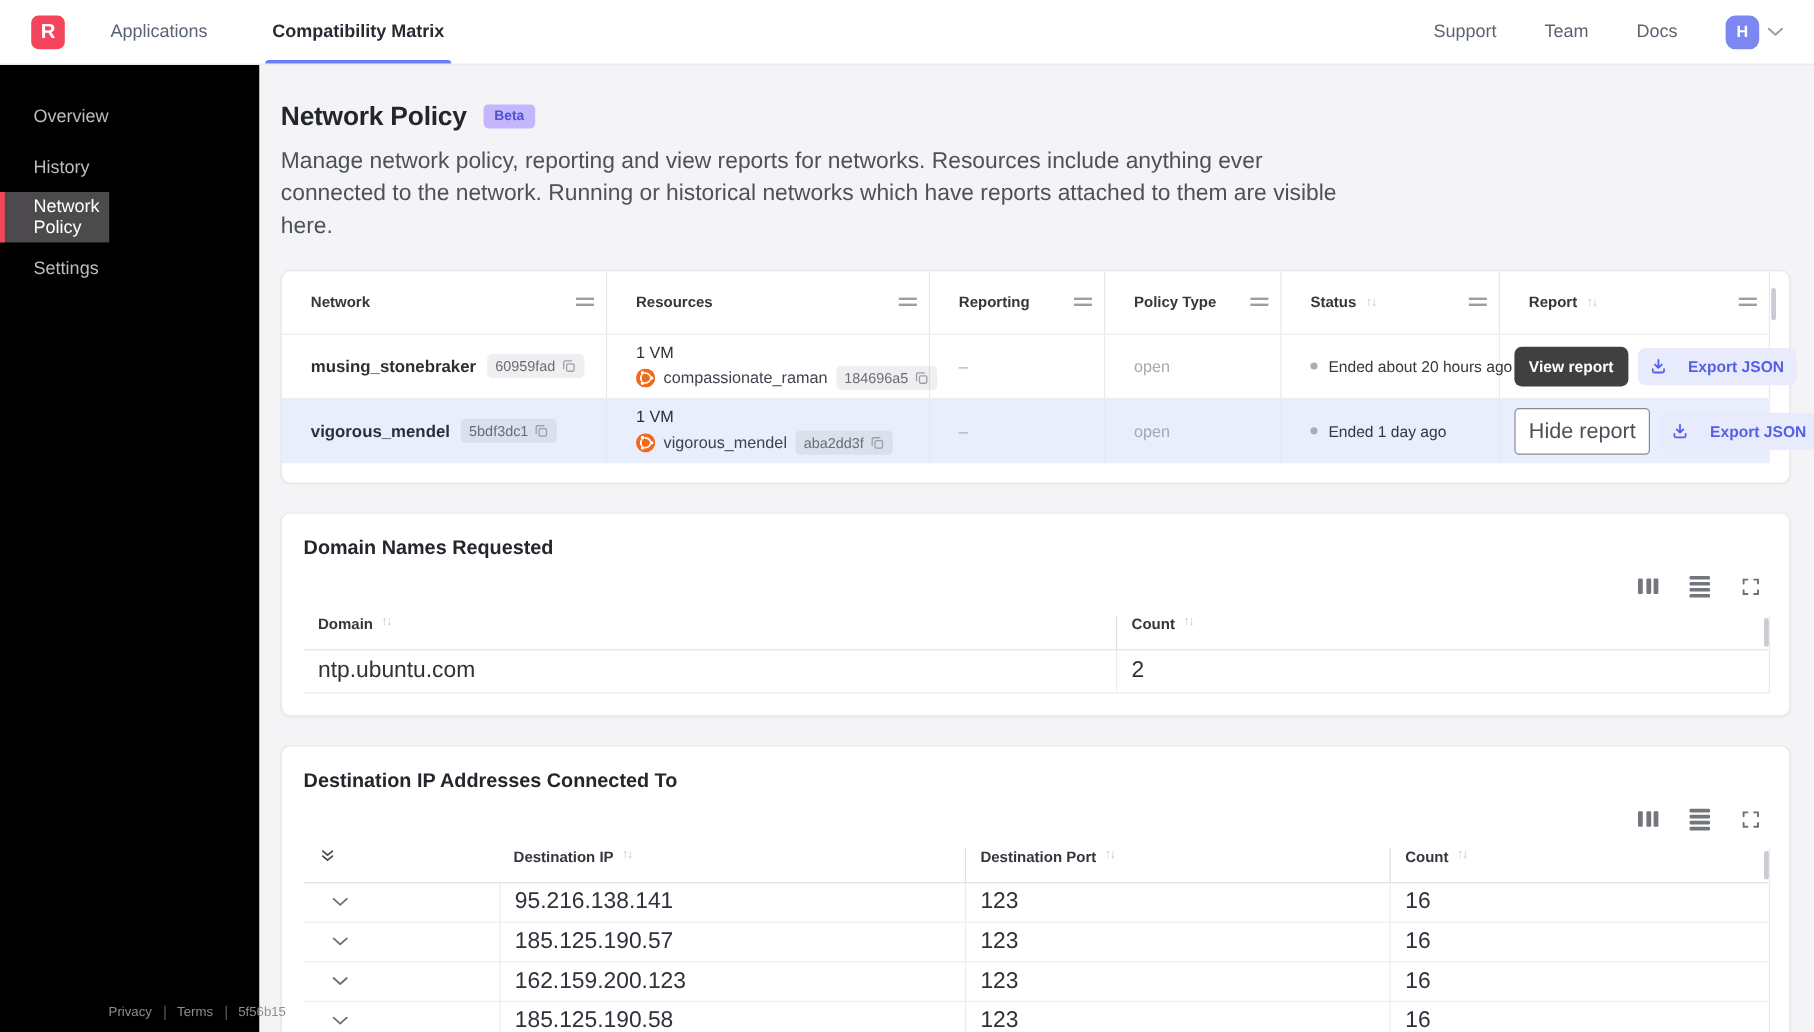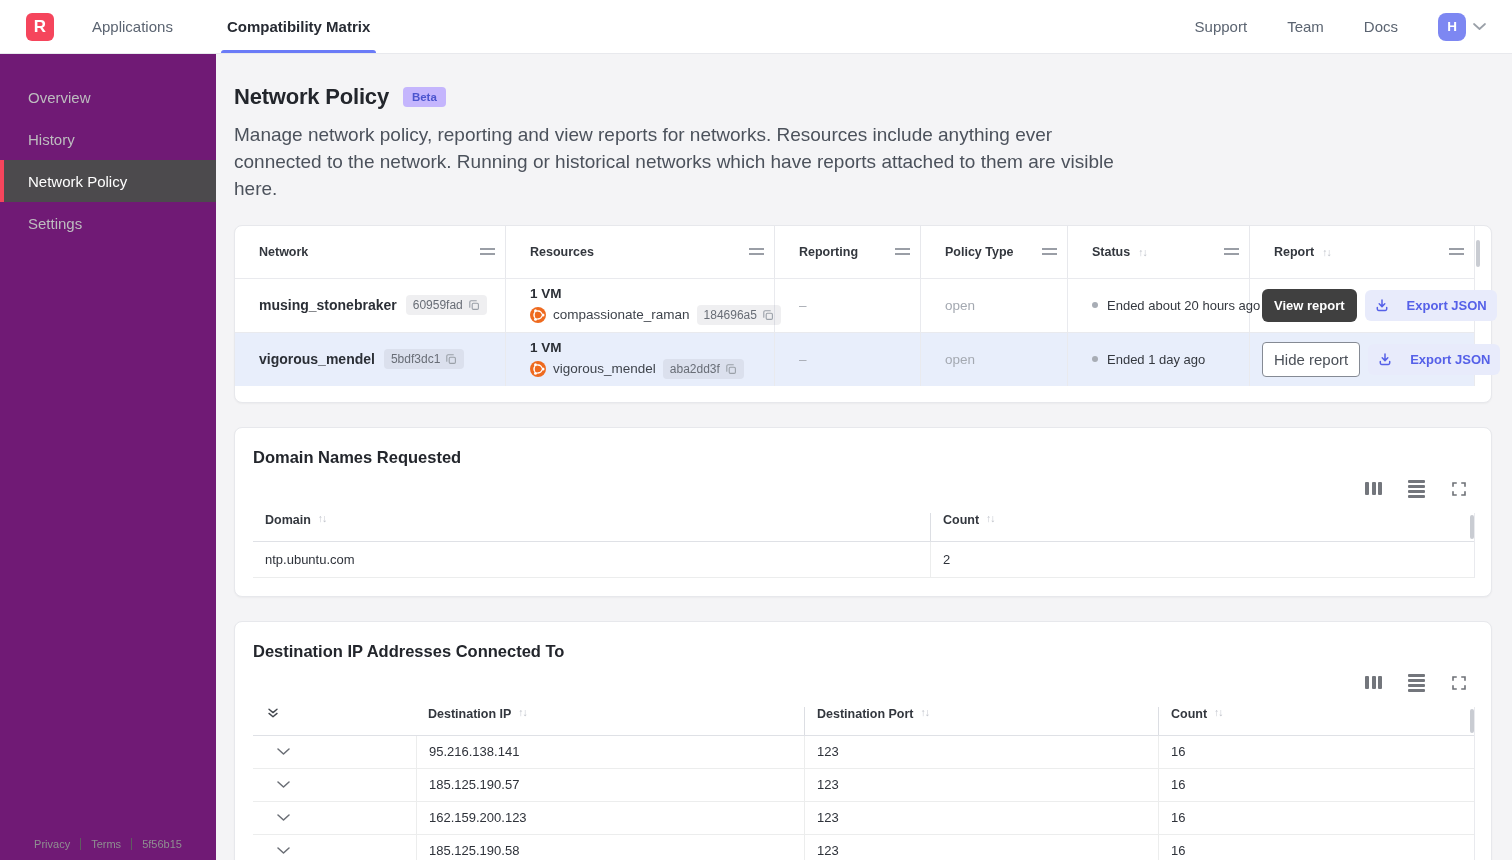--- a/index.html
+++ b/index.html
@@ -13,21 +13,21 @@
   .tabs{display:flex;margin-left:36px;gap:50px}
   .tab{display:flex;align-items:center;position:relative;font-size:15px;color:#5b6471;cursor:pointer;padding:0 2px;white-space:nowrap}
   .tab.active{color:#272b33;font-weight:700}
   .tab.active::after{content:"";position:absolute;left:-4px;right:-4px;bottom:0;height:3px;background:#6a7bf7;border-radius:3px 3px 0 0}
   .nav-right{display:flex;align-items:center;gap:40px;padding-right:26px}
   .nav-link{font-size:15px;color:#5b6471;cursor:pointer;white-space:nowrap}
   .user{display:flex;align-items:center;gap:7px;cursor:pointer}
   .avatar{width:28px;height:28px;border-radius:8px;background:#7d87f2;color:#fff;font-size:13.5px;font-weight:600;display:flex;align-items:center;justify-content:center}
 
   
-  .sidebar{position:fixed;top:54px;left:0;bottom:0;width:216px;background:#701a75;display:flex;flex-direction:column;z-index:10}
+  .sidebar{position:fixed;top:54px;left:0;bottom:0;width:216px;background:#000000;display:flex;flex-direction:row;z-index:10}
   .side-items{margin-top:22px}
   .side-item{height:42px;display:flex;align-items:center;padding-left:24px;border-left:4px solid transparent;font-size:15px;color:#bdbdbf;cursor:pointer}
   .side-item.active{background:#4c4a4d;border-left-color:#f5455c;color:#fff}
   .side-footer{margin-top:auto;display:flex;align-items:center;justify-content:center;gap:10px;padding-bottom:10px;font-size:11px;color:#8f8f91}
   .side-footer .sep{width:1px;height:12px;background:#5d5d5f}
   .side-footer span{cursor:pointer}
 
   
   .main{position:fixed;top:54px;left:216px;right:0;bottom:0;background:#f4f4f6;padding:30px 20px 0 18px;overflow:hidden}
   .page-head{display:flex;align-items:center;gap:14px}
@@ -48,46 +48,46 @@
   .handle{margin-left:auto;width:15px;height:7px;border-top:2px solid #9a9ea6;border-bottom:2px solid #9a9ea6;cursor:grab;flex:none}
   .hthumb{position:absolute;top:14px;right:11px;width:4px;height:27px;border-radius:2px;background:#c9ccd2;cursor:pointer}
   .nt-r{display:grid;grid-template-columns:var(--cols);height:54px;border-top:1px solid #e9eaee}
   .nt-r.selected{background:#e8eefb}
   .nt-c{display:flex;align-items:center;padding:0 8px 0 24px;border-right:1px solid #e9eaee;min-width:0}
   .nt-c:last-child{border-right:none}
   .net-name{font-size:14px;font-weight:700;color:#2b2f36;margin-right:9px;white-space:nowrap}
   .pill{display:inline-flex;align-items:center;gap:5px;background:rgba(128,132,146,.13);border-radius:4px;padding:3px 7px;font-size:12px;color:#686d76;white-space:nowrap}
   .copy{display:flex;cursor:pointer}
   .c-res{flex-direction:column;align-items:flex-start;justify-content:center;gap:4px}
-  .res-title{font-size:13.5px;font-weight:700;color:#2b2f36}
+  .res-title{font-size:13.5px;font-weight:400;color:#2b2f36}
   .res-line{display:flex;align-items:center;gap:7px;font-size:13.5px;color:#3f444c;white-space:nowrap}
   .muted{font-size:13.5px;color:#a4a9b1}
   .dot{width:6px;height:6px;border-radius:50%;background:#a8adb5;margin-right:9px;flex:none}
   .status-text{font-size:13px;color:#34383f;white-space:nowrap}
   .c-report{padding-left:12px;gap:8px}
   .btn-primary{background:#404040;color:#fff;border:none;border-radius:6px;font-size:13px;font-weight:600;padding:9px 12px;cursor:pointer;font-family:inherit;white-space:nowrap}
-  .btn-outline{background:#fff;color:#4b5058;border:1px solid #858a94;border-radius:4px;font-size:15px;padding:8px 11px;cursor:pointer;font-family:inherit;white-space:nowrap}
+  .btn-outline{background:#fff;color:#4b5058;border:1px solid #858a94;border-radius:4px;font-size:18px;padding:8px 11px;cursor:pointer;font-family:inherit;white-space:nowrap}
   .btn-export{display:inline-flex;align-items:center;gap:18px;background:#e8ebfb;border:none;border-radius:6px;color:#5560e8;font-size:13px;font-weight:600;padding:8px 10px;cursor:pointer;font-family:inherit;white-space:nowrap}
 
   
   .card2{margin-top:24px;padding:20px 16px 18px 18px}
   .card3{margin-top:24px;padding:20px 16px 60px 18px}
   .card-title{font-size:16.5px;font-weight:700;color:#23262c}
   .toolbar{display:flex;justify-content:flex-end;align-items:center;gap:26px;margin-top:12px;padding-right:8px;height:20px}
   .ic{cursor:pointer;display:flex}
   .ic-cols{gap:2.5px}
   .ic-cols i{width:4px;height:13px;background:#73767c;border-radius:1px}
   .ic-rows{flex-direction:column;gap:2.5px}
   .ic-rows i{width:17px;height:2.5px;background:#73767c;border-radius:1px}
   .flat{margin-top:14px;position:relative;border-right:1px solid #e9eaee}
   .ft-h{display:grid;height:29px;align-items:stretch;border-bottom:1px solid #dfe1e6}
   .ft-hc{display:flex;align-items:flex-start;gap:7px;padding-left:12px;font-size:12.5px;font-weight:700;color:#33373e;cursor:pointer}
   .ft-hc.div{border-left:1px solid #dcdee3}
   .ft-thumb{position:absolute;right:0;top:2px;width:4px;height:24px;background:#c9ccd2;border-radius:2px;cursor:pointer}
-  .ft-r{display:grid;align-items:stretch;border-bottom:1px solid #eceded;font-size:13px;color:#2e323a}
+  .ft-r{display:grid;align-items:stretch;border-bottom:1px solid #eceded;font-size:19px;color:#2e323a}
   .cell{display:flex;align-items:center;padding-left:12px;min-width:0}
   .cell.div{border-left:1px solid #eceded}
   .g-dom{grid-template-columns:677px minmax(0,1fr)}
   .g-dst{grid-template-columns:163px 388px 354px minmax(0,1fr)}
   .r-dom{height:36px}
   .r-dst{height:33px}
   .chev-btn{background:none;border:none;cursor:pointer;padding:4px;margin-left:8px;display:flex}
   .exp-hc{padding-left:14px}
 </style>
 </head>

